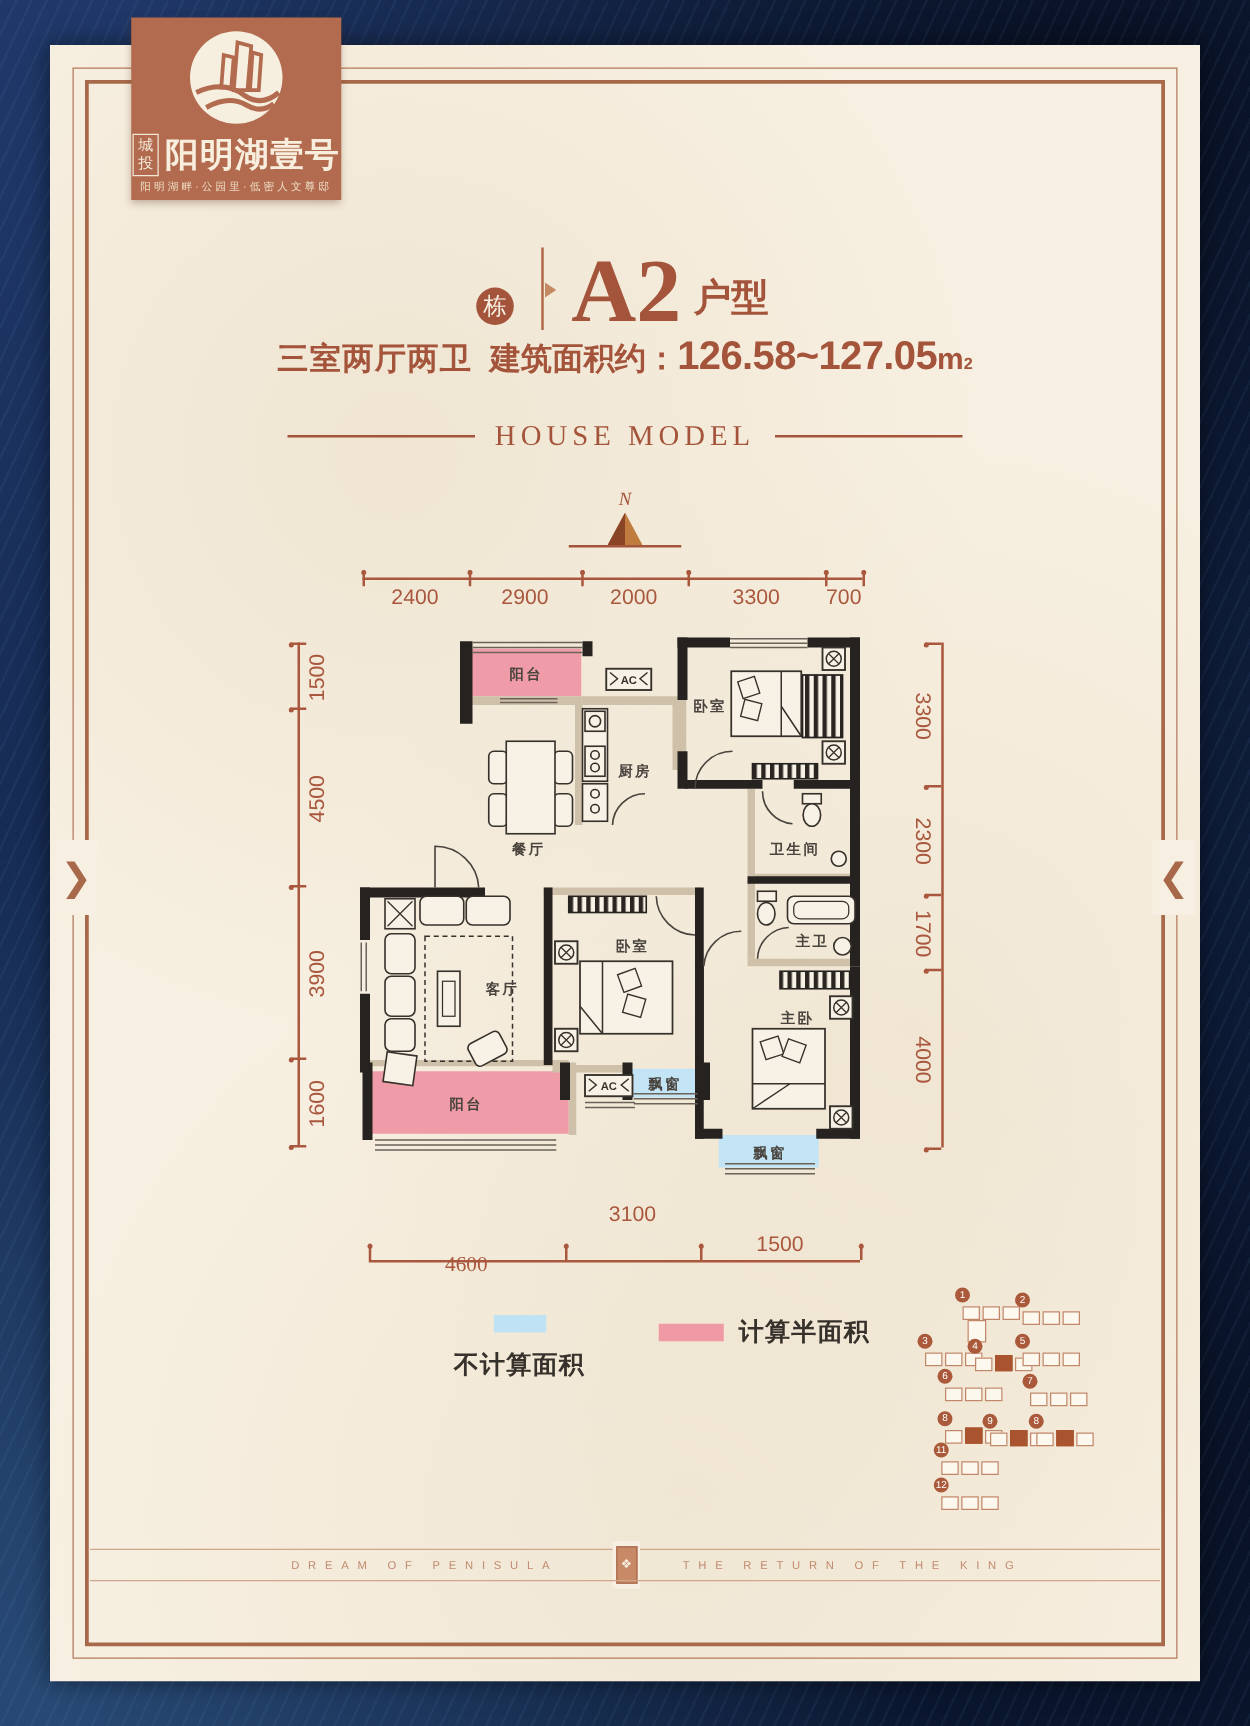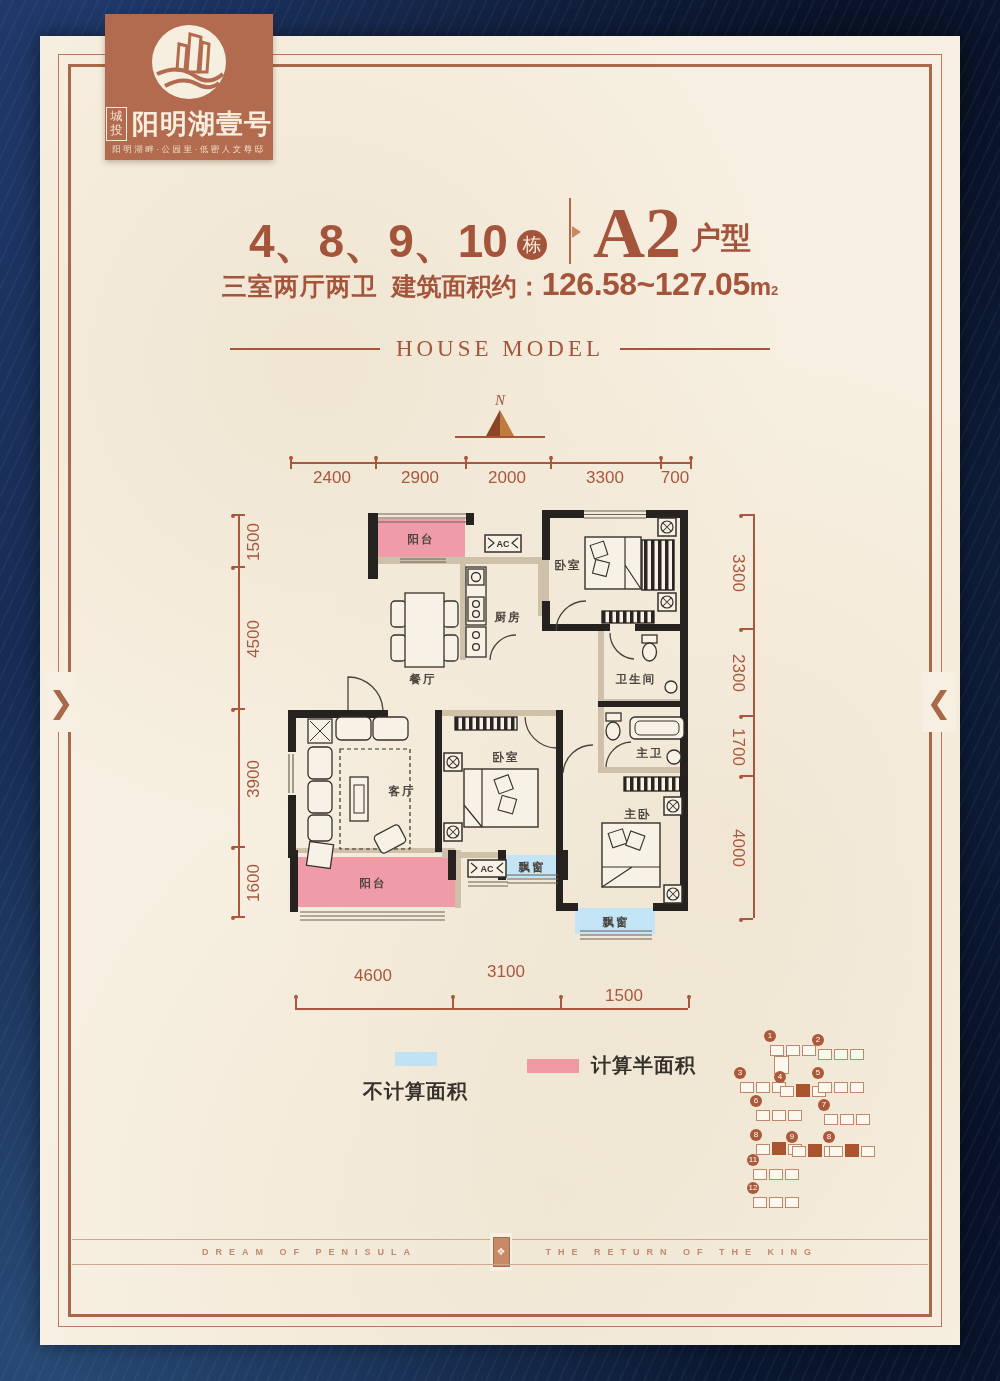--- a/index.html
+++ b/index.html
@@ -94,21 +94,21 @@
     background:#aa5a3a;color:#fff;font-size:8px;line-height:12px;text-align:center;}
   .bldg .shape{position:absolute;top:15px;left:0;display:flex;gap:2px;}
   .bldg .cell{width:12px;height:9px;background:#fdf8ee;border:1px solid #c1876a;}
   .bldg.hl .cell.mid{background:#a9542f;border-color:#a9542f;height:11px;margin-top:-2px;}
   .bldg .leg{position:absolute;top:26px;left:4px;width:13px;height:16px;background:#fdf8ee;border:1px solid #c1876a;}
 
   
   .footer-band{position:absolute;left:72px;top:1239px;width:856px;height:26px;}
   .fb-line{position:absolute;left:0;width:100%;height:1px;background:#cda68c;}
   .fb-line.top{top:0;} .fb-line.bottom{bottom:0;}
-  .fb-text{position:absolute;top:8px;font-size:9px;letter-spacing:7px;color:#c08a6e;font-weight:bold;white-space:nowrap;}
+  .fb-text{position:absolute;top:8px;font-size:9px;letter-spacing:7px;color:#c08a6e;font-weight:normal;white-space:nowrap;margin-left:31px;}
   .fb-text.left{left:130px;} .fb-text.right{right:110px;}
   .fb-ornament{position:absolute;left:418px;top:-6px;width:22px;height:38px;background:#f7efe1;
     display:flex;align-items:center;justify-content:center;}
   .fb-ornament span{display:block;width:15px;height:28px;background:#c88a66;border:1px solid #a86a4d;
     color:#f7efe1;font-size:10px;line-height:28px;text-align:center;}
 </style>
 </head>
 <body>
 
 <div class="canvas">
@@ -134,21 +134,20 @@
       </g>
     </svg>
     <div class="logo-row">
       <div class="logo-prefix">城投</div>
       <div class="logo-name">阳明湖壹号</div>
     </div>
     <div class="logo-tagline">阳明湖畔·公园里·低密人文尊邸</div>
   </div>
 
   <div class="title-row">
-    <span class="bldg-nums">4、8、9、10</span>
     <span class="bldg-unit">栋</span>
     <span class="title-divider"></span>
     <span class="plan-code">A2</span>
     <span class="plan-suffix">户型</span>
   </div>
   <div class="subtitle-row">
     <span class="spec-text">三室两厅两卫</span>
     <span class="area-label">建筑面积约：</span>
     <span class="area-value">126.58~127.05</span>
     <span class="area-unit">m</span>
@@ -201,21 +200,21 @@
     <div class="dim dim-rot90" style="left:478px;top:113px;">3300</div>
     <div class="dim dim-rot90" style="left:478px;top:213px;">2300</div>
     <div class="dim dim-rot90" style="left:478px;top:287px;">1700</div>
     <div class="dim dim-rot90" style="left:478px;top:388px;">4000</div>
 
     <div class="dim-line" style="left:65px;top:558px;width:393px;height:1.5px;"></div>
     <div class="dim-tick dot" style="left:65px;top:545px;width:1.5px;height:13px;"></div>
     <div class="dim-tick dot" style="left:222px;top:545px;width:1.5px;height:13px;"></div>
     <div class="dim-tick dot" style="left:330px;top:545px;width:1.5px;height:13px;"></div>
     <div class="dim-tick dot" style="left:458px;top:545px;width:1.5px;height:13px;"></div>
-    <div class="dim dim-h" style="left:113px;top:516px;">4600</div>
+    <div class="dim dim-h" style="left:113px;top:552px;font-family:Liberation Serif, serif;">4600</div>
     <div class="dim dim-h" style="left:246px;top:512px;">3100</div>
     <div class="dim dim-h" style="left:364px;top:536px;">1500</div>
 
     <svg class="plan-svg" width="420" height="440" viewBox="0 0 420 440">
       <defs>
         <pattern id="hatch" patternUnits="userSpaceOnUse" width="7" height="14">
           <rect width="7" height="14" fill="#f8f2e6"></rect>
           <rect width="3.5" height="14" fill="#2a2520"></rect>
         </pattern>
         <g id="fan">

